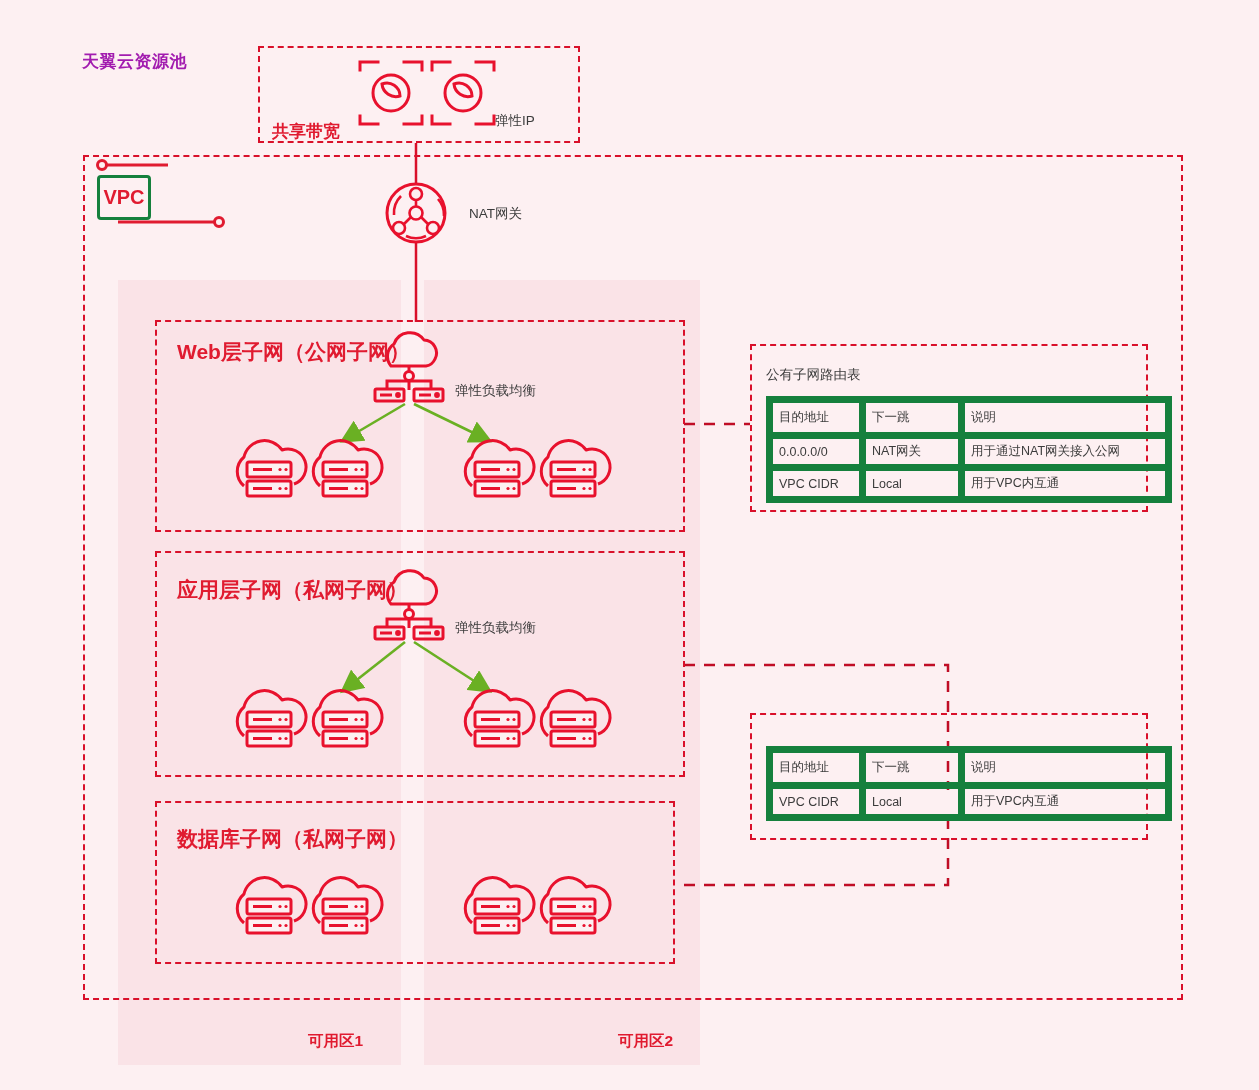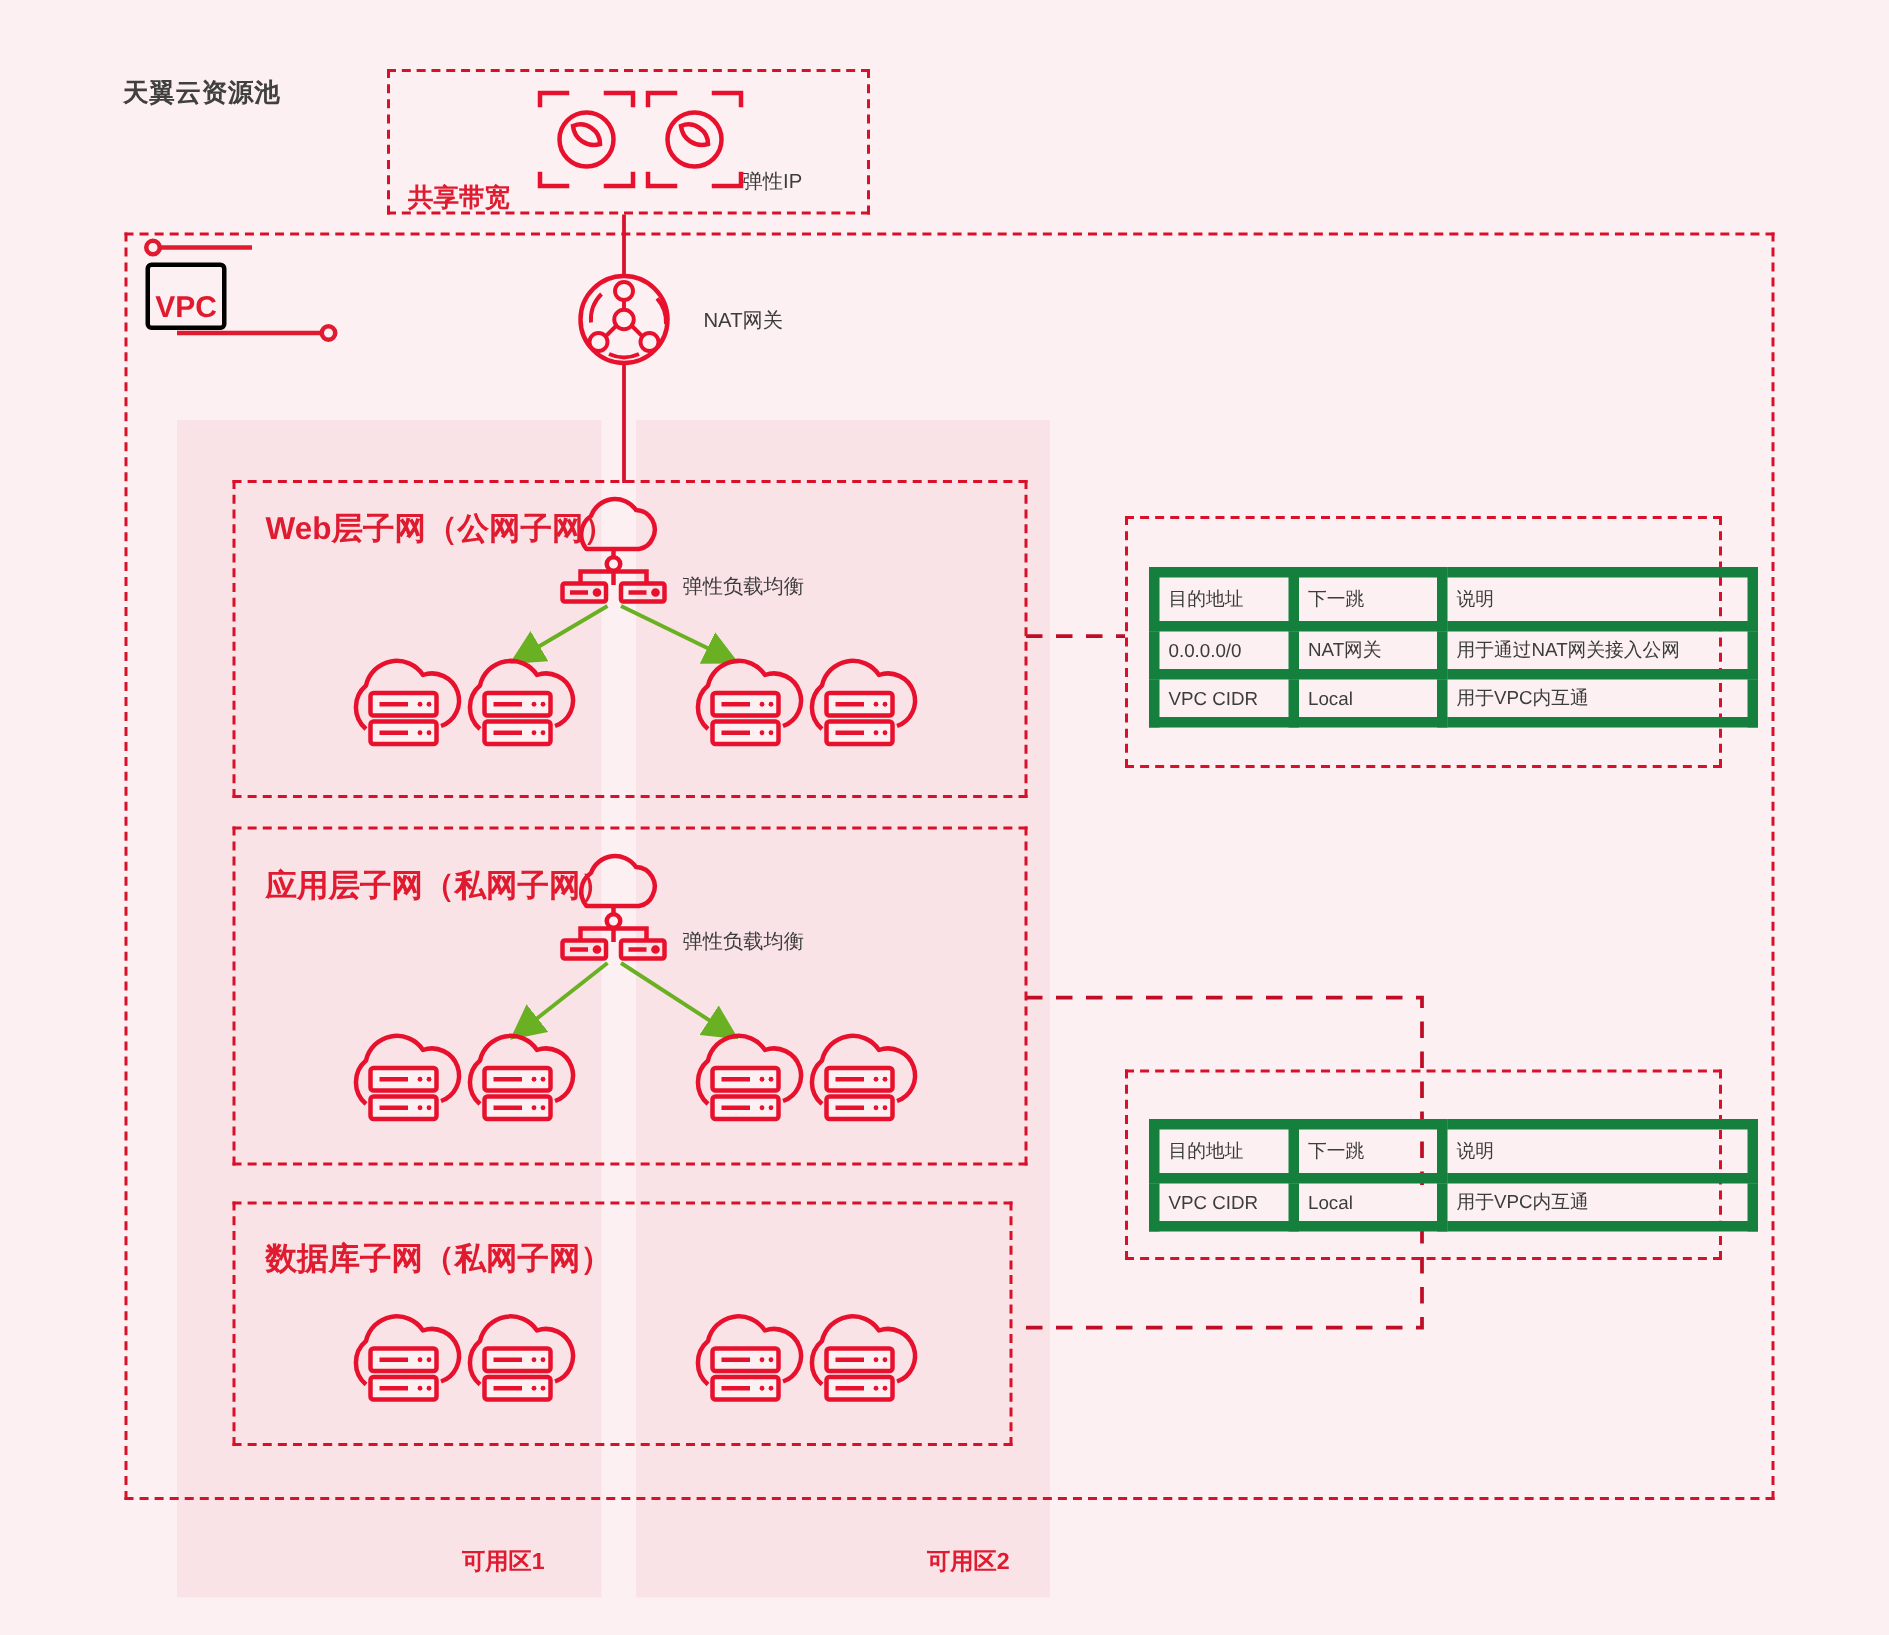--- a/index.html
+++ b/index.html
@@ -9,21 +9,21 @@
     background:#fdf0f2;
     font-family:"Liberation Sans","DejaVu Sans",sans-serif;
     position:relative;overflow:hidden;
   }
   #canvas{position:absolute;inset:0;width:1259px;height:1090px;}
   svg.layer{position:absolute;left:0;top:0;width:1259px;height:1090px;pointer-events:none;}
   .abs{position:absolute;}
 
   
   .title-pool{
-    left:82px;top:50px;font-size:17px;font-weight:bold;color:#404040;
+    left:82px;top:50px;font-size:17px;font-weight:bold;color:#a21caf;
     letter-spacing:.5px;
   }
   .lbl-shared{
     left:272px;top:88px;font-size:17px;font-weight:bold;color:#e01b30;margin-top:32px;
   }
   .lbl-eip{
     left:495px;top:112px;font-size:13.5px;color:#3c3c3c;
   }
   .lbl-nat{
     left:469px;top:205px;font-size:13.5px;color:#3c3c3c;
@@ -42,22 +42,22 @@
 
   
   .az-band{background:#fae3e7;}
 
   
   .dbox{border:2px dashed #d9102a;box-sizing:border-box;}
 
   
   .vpc-badge{
     left:97px;top:175px;width:54px;height:45px;
-    border:3px solid #000000;border-radius:4px;
-    display:flex;align-items:flex-end;justify-content:center;
+    border:3px solid #15803d;border-radius:4px;
+    display:flex;align-items:center;justify-content:center;
     background:#fdf0f2;box-sizing:border-box;
   }
 
   
   table.rt{
     border-collapse:collapse;font-size:12.5px;color:#3c3c3c;
     background:transparent;
   }
   table.rt th,table.rt td{
     border:7px solid #15803d;
@@ -422,20 +422,21 @@
   <div class="abs lbl-nat">NAT网关</div>
 
   <div class="abs subnet-title" style="left:177px;top:338px;">Web层子网（公网子网）</div>
   <div class="abs subnet-title" style="left:177px;top:576px;">应用层子网（私网子网）</div>
   <div class="abs subnet-title" style="left:177px;top:825px;">数据库子网（私网子网）</div>
 
   <div class="abs lbl-elb" style="left:455px;top:382px;">弹性负载均衡</div>
   <div class="abs lbl-elb" style="left:455px;top:619px;">弹性负载均衡</div>
 
   <div class="abs" style="left:766px;top:366px;">
+    <div class="rt-title">公有子网路由表</div>
     <table class="rt" style="margin-top:12px;">
       <thead>
         <tr>
           <th class="rt-c0">目的地址</th>
           <th class="rt-c1">下一跳</th>
           <th class="rt-c2">说明</th>
         </tr>
       </thead>
       <tbody>
         <tr>

